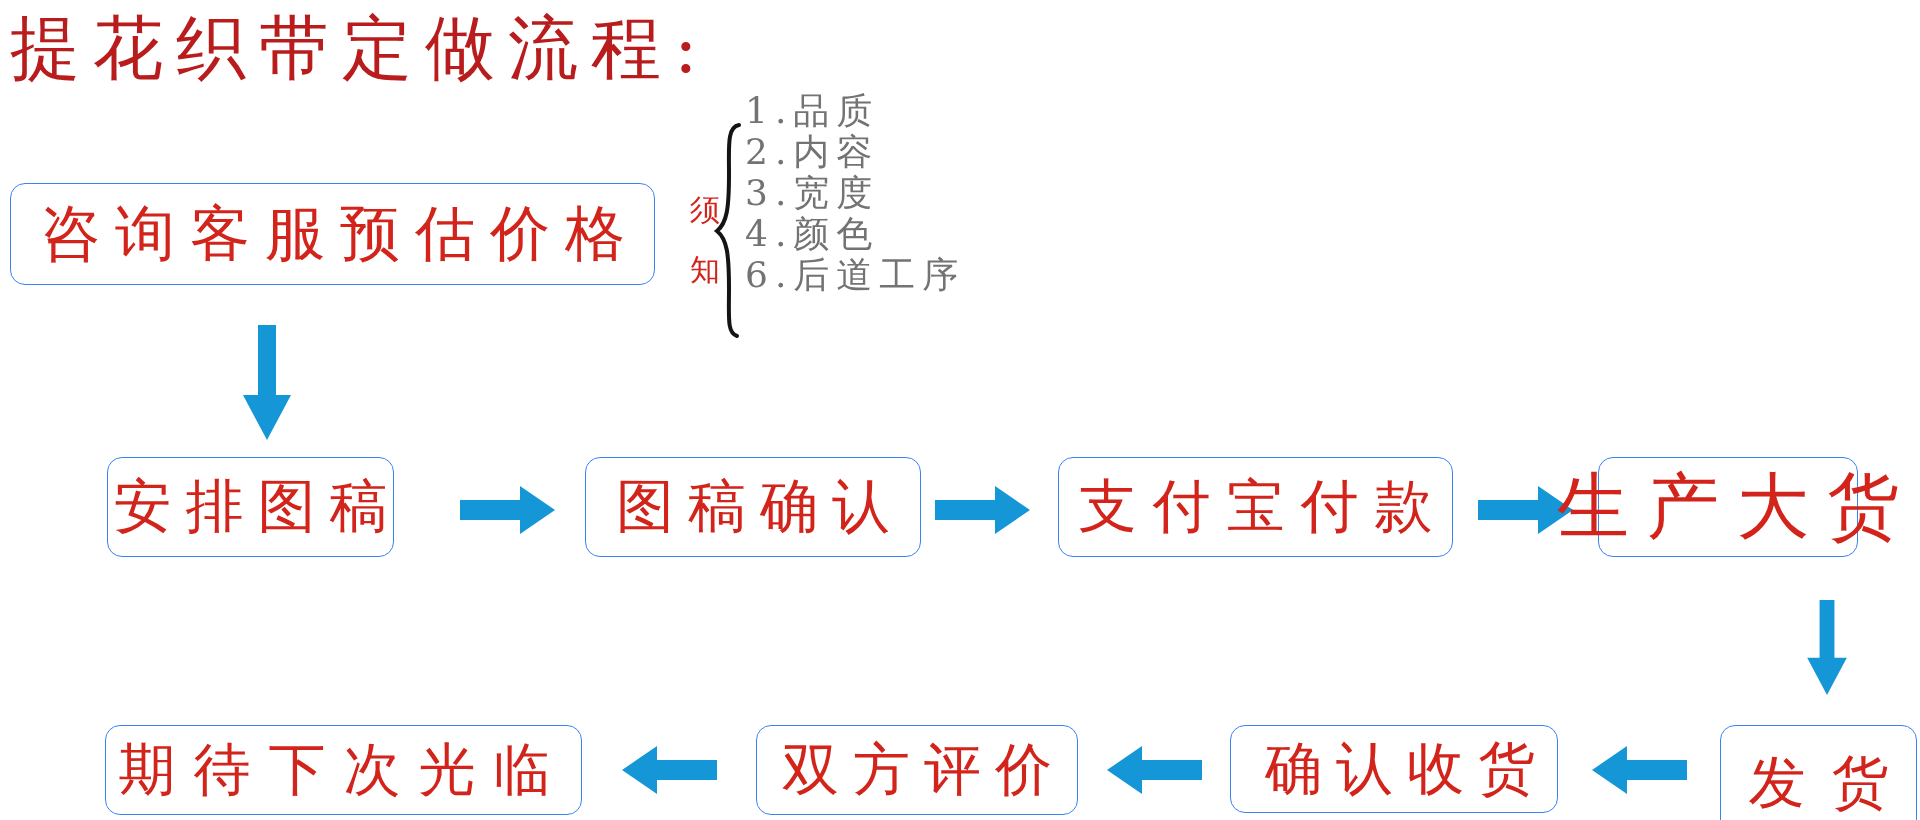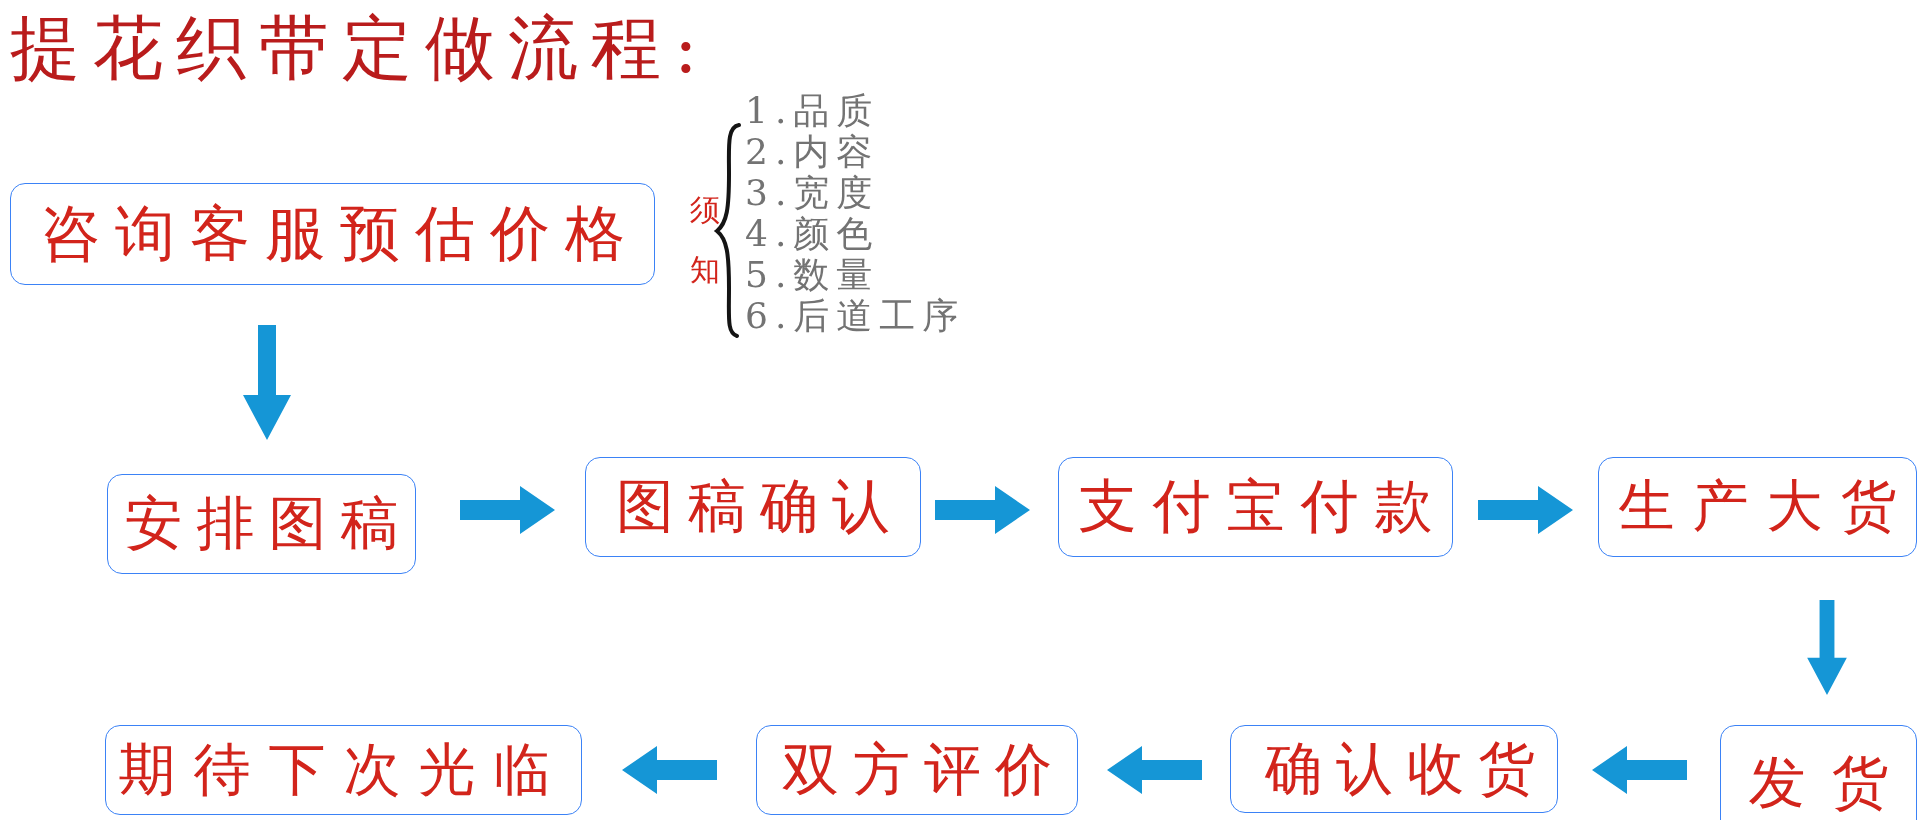--- a/index.html
+++ b/index.html
@@ -46,31 +46,30 @@
     <svg width="30" height="218" viewBox="0 0 30 218">
       <path d="M 27 3 C 15 5 17 24 17 52 C 17 86 15 101 5 109 C 15 117 17 132 17 166 C 17 196 15 211 25 214" fill="none" stroke="#141414" stroke-width="4" stroke-linecap="round"></path>
     </svg>
   </div>
 
   <div class="notes-list">
     <div>1.品质</div>
     <div>2.内容</div>
     <div>3.宽度</div>
     <div>4.颜色</div>
-    <div>5.数量</div>
     <div>6.后道工序</div>
   </div>
 
   <div class="arrow" style="left:243px; top:325px;">
     <svg width="48" height="115" viewBox="0 0 48 115">
       <polygon points="15,0 33,0 33,70 48,70 24,115 0,70 15,70" fill="#1596d6"></polygon>
     </svg>
   </div>
 
-  <div class="box" style="left:107px; top:474px; width:309px; height:100px; font-size:58px; letter-spacing:14px; padding-left:14px;">安排图稿</div>
+  <div class="box" style="left:107px; top:457px; width:287px; height:100px; font-size:58px; letter-spacing:14px; padding-left:14px;">安排图稿</div>
 
   <div class="arrow" style="left:460px; top:486px;">
     <svg width="95" height="48" viewBox="0 0 95 48">
       <polygon points="0,14 60,14 60,0 95,24 60,48 60,34 0,34" fill="#1596d6"></polygon>
     </svg>
   </div>
 
   <div class="box" style="left:585px; top:457px; width:336px; height:100px; font-size:58px; letter-spacing:14px; padding-left:14px;">图稿确认</div>
 
   <div class="arrow" style="left:935px; top:486px;">
@@ -80,21 +79,21 @@
   </div>
 
   <div class="box" style="left:1058px; top:457px; width:395px; height:100px; font-size:58px; letter-spacing:16px; padding-left:16px;">支付宝付款</div>
 
   <div class="arrow" style="left:1478px; top:486px;">
     <svg width="95" height="48" viewBox="0 0 95 48">
       <polygon points="0,14 60,14 60,0 95,24 60,48 60,34 0,34" fill="#1596d6"></polygon>
     </svg>
   </div>
 
-  <div class="box" style="left:1598px; top:457px; width:319px; height:100px; font-size:56px; letter-spacing:18px; padding-left:18px;">生产大货</div>
+  <div class="box" style="left:1598px; top:457px; width:260px; height:100px; font-size:72px; letter-spacing:18px; padding-left:18px;">生产大货</div>
 
   <div class="arrow" style="left:1806px; top:600px;">
     <svg width="42" height="95" viewBox="0 0 48 115">
       <polygon points="15,0 33,0 33,70 48,70 24,115 0,70 15,70" fill="#1596d6"></polygon>
     </svg>
   </div>
 
   <div class="box" style="left:105px; top:725px; width:477px; height:90px; font-size:57px; letter-spacing:18px; ">期待下次光临</div>
 
   <div class="arrow" style="left:622px; top:746px;">

